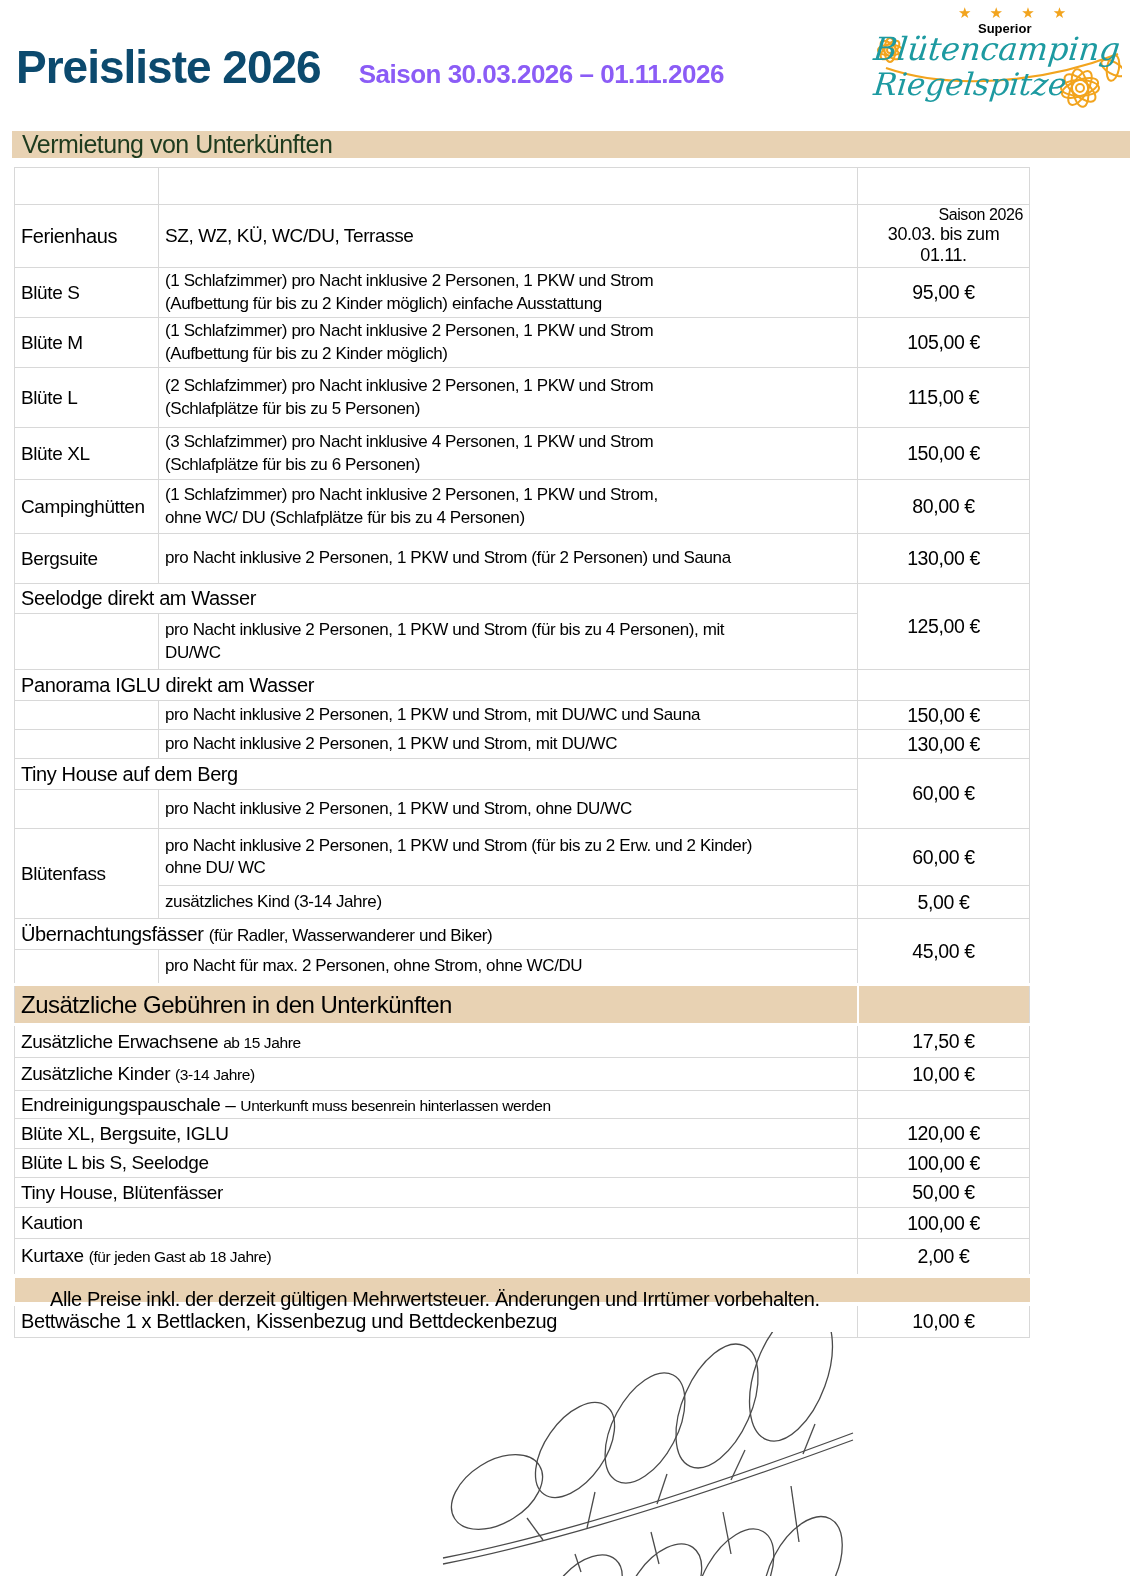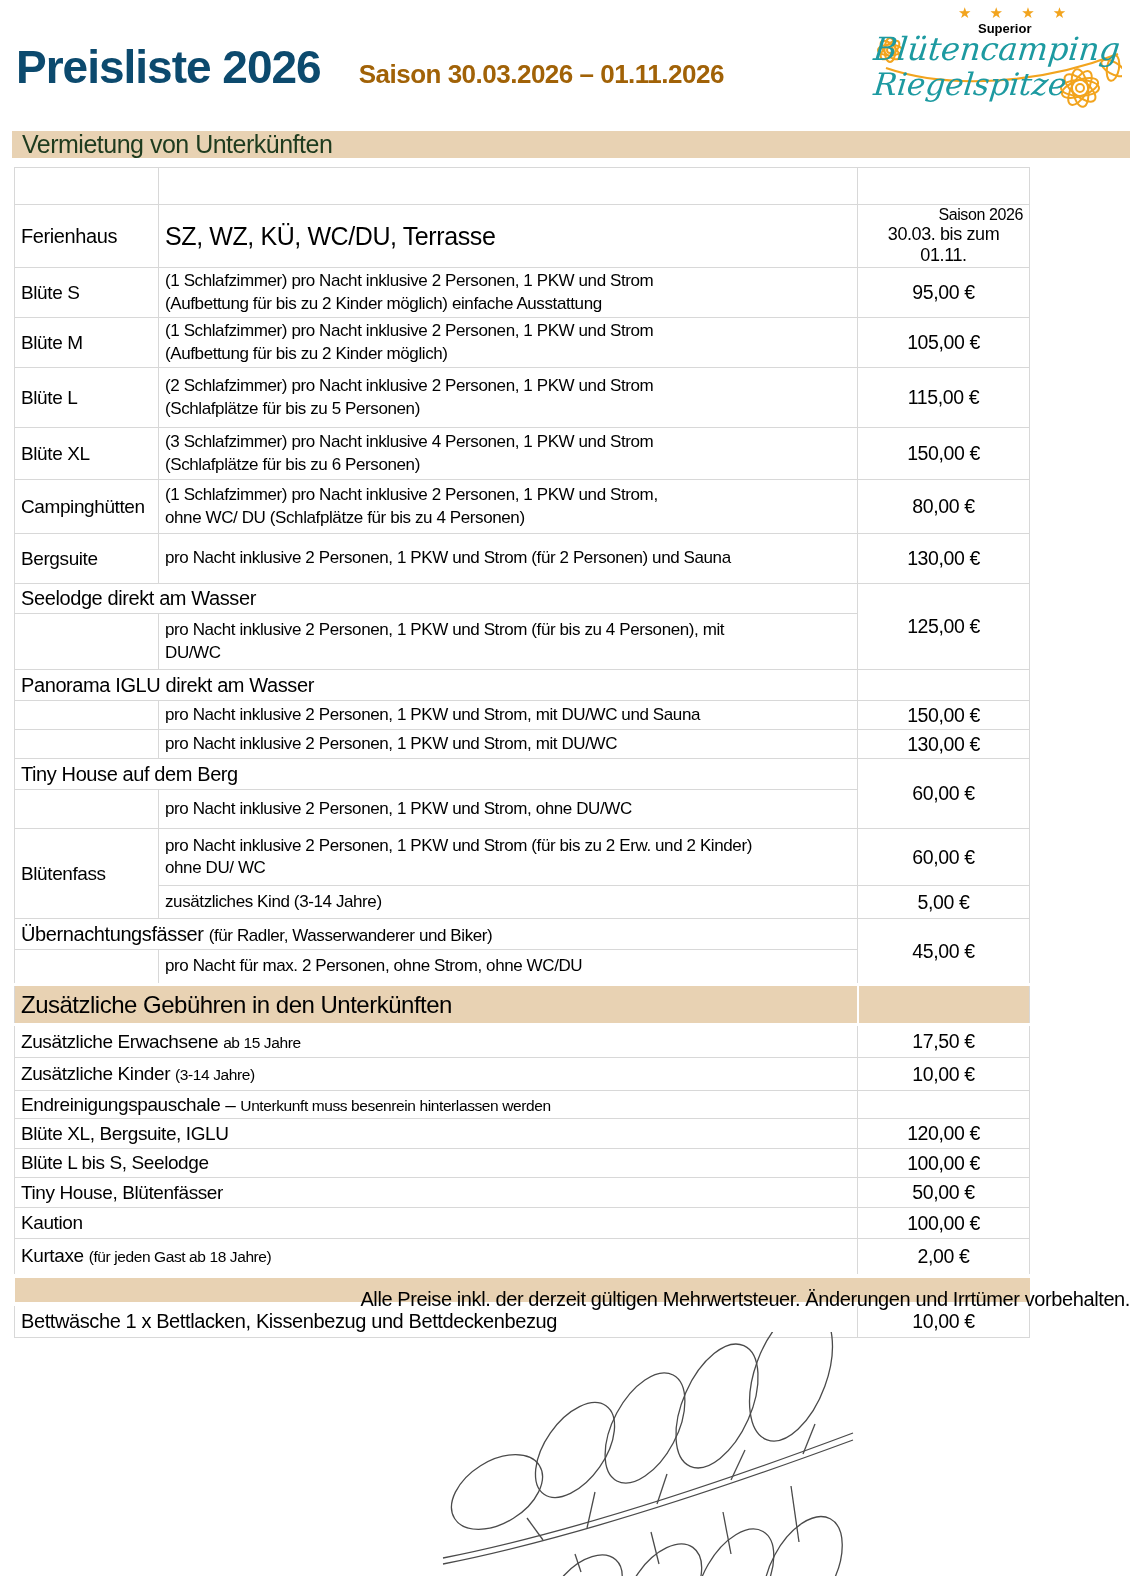--- a/index.html
+++ b/index.html
@@ -2,21 +2,21 @@
 <html><head>
 <meta charset="utf-8">
 <style>
   html,body{margin:0;padding:0;background:#fff;}
   body{position:relative;width:1130px;height:1576px;overflow:hidden;
        font-family:"Liberation Sans",sans-serif;color:#000;}
 
   
   .titlebar{position:absolute;left:16px;top:40px;display:flex;align-items:baseline;gap:38px;white-space:nowrap;}
   .h1{font-size:46px;font-weight:bold;color:#0c4a6e;letter-spacing:-1px;}
-  .h2{font-size:26px;font-weight:bold;color:#a16207;letter-spacing:-0.5px;}
+  .h2{font-size:26px;font-weight:bold;color:#8b5cf6;letter-spacing:-0.5px;}
 
   
   .logo{position:absolute;left:870px;top:4px;width:252px;height:114px;}
   .logo .stars{position:absolute;left:88px;top:0;color:#F2A41E;font-size:15px;letter-spacing:7px;}
   .logo .superior{position:absolute;left:108px;top:17px;color:#000000;font-size:13px;font-weight:bold;}
   .logo .l1{position:absolute;right:2px;top:26px;color:#1D9AA1;font-size:32px;font-style:italic;
             font-family:"DejaVu Serif",serif;transform:skewX(-6deg);white-space:nowrap;}
   .logo .l2{position:absolute;left:4px;top:62px;color:#1D9AA1;font-size:31px;font-style:italic;
             font-family:"DejaVu Serif",serif;transform:skewX(-6deg);white-space:nowrap;}
   .logo svg{position:absolute;left:0;top:0;}
@@ -40,21 +40,21 @@
   td.fee{font-size:19px;padding-left:4px;}
   td.fee .fnote{font-size:15.5px;margin-left:5px;}
   tr.section-row td{background:#E8D2B3;border-top:3px solid #fff;border-bottom:3px solid #fff;
                     font-size:24px;letter-spacing:-0.5px;color:#000;}
   tr.section-row td.price-c{border-left:2px solid #fff;}
   tr.blank-tan td{background:#E8D2B3;border-top:4px solid #fff;border-bottom:4px solid #fff;
                   border-left-color:transparent;border-right-color:transparent;}
   tr.spacer-row td{height:34px;}
 
   
-  .footer{position:absolute;left:50px;top:1288px;width:1080px;text-align:right;font-size:20px;letter-spacing:-0.4px;}
+  .footer{position:absolute;left:50px;top:1288px;width:1080px;text-align:left;font-size:20px;letter-spacing:-0.4px;}
 
   
   .leaf-art{position:absolute;left:435px;top:1332px;}
 </style>
 </head>
 <body>
 
 <div class="titlebar">
   <span class="h1">Preisliste 2026</span>
   <span class="h2">Saison 30.03.2026 – 01.11.2026</span>
@@ -102,21 +102,21 @@
 
   <tbody>
       <tr class="spacer-row">
         <td></td>
         <td></td>
         <td></td>
       </tr>
 
   <tr style="height:52px">
     <td class="name" style="font-size:20px">Ferienhaus</td>
-    <td class="desc" style="font-size:25px">SZ, WZ, KÜ, WC/DU, Terrasse</td>
+    <td class="desc" style="font-size:19px">SZ, WZ, KÜ, WC/DU, Terrasse</td>
     <td class="price-c">
       <div class="season1">Saison 2026</div>
       <div class="season2">30.03. bis zum 01.11.</div>
     </td>
   </tr>
 
   <tr style="height:50px">
     <td class="name">Blüte S</td>
     <td class="desc">
           <span class="ln">(1 Schlafzimmer) pro Nacht inklusive 2 Personen, 1 PKW und Strom</span>

